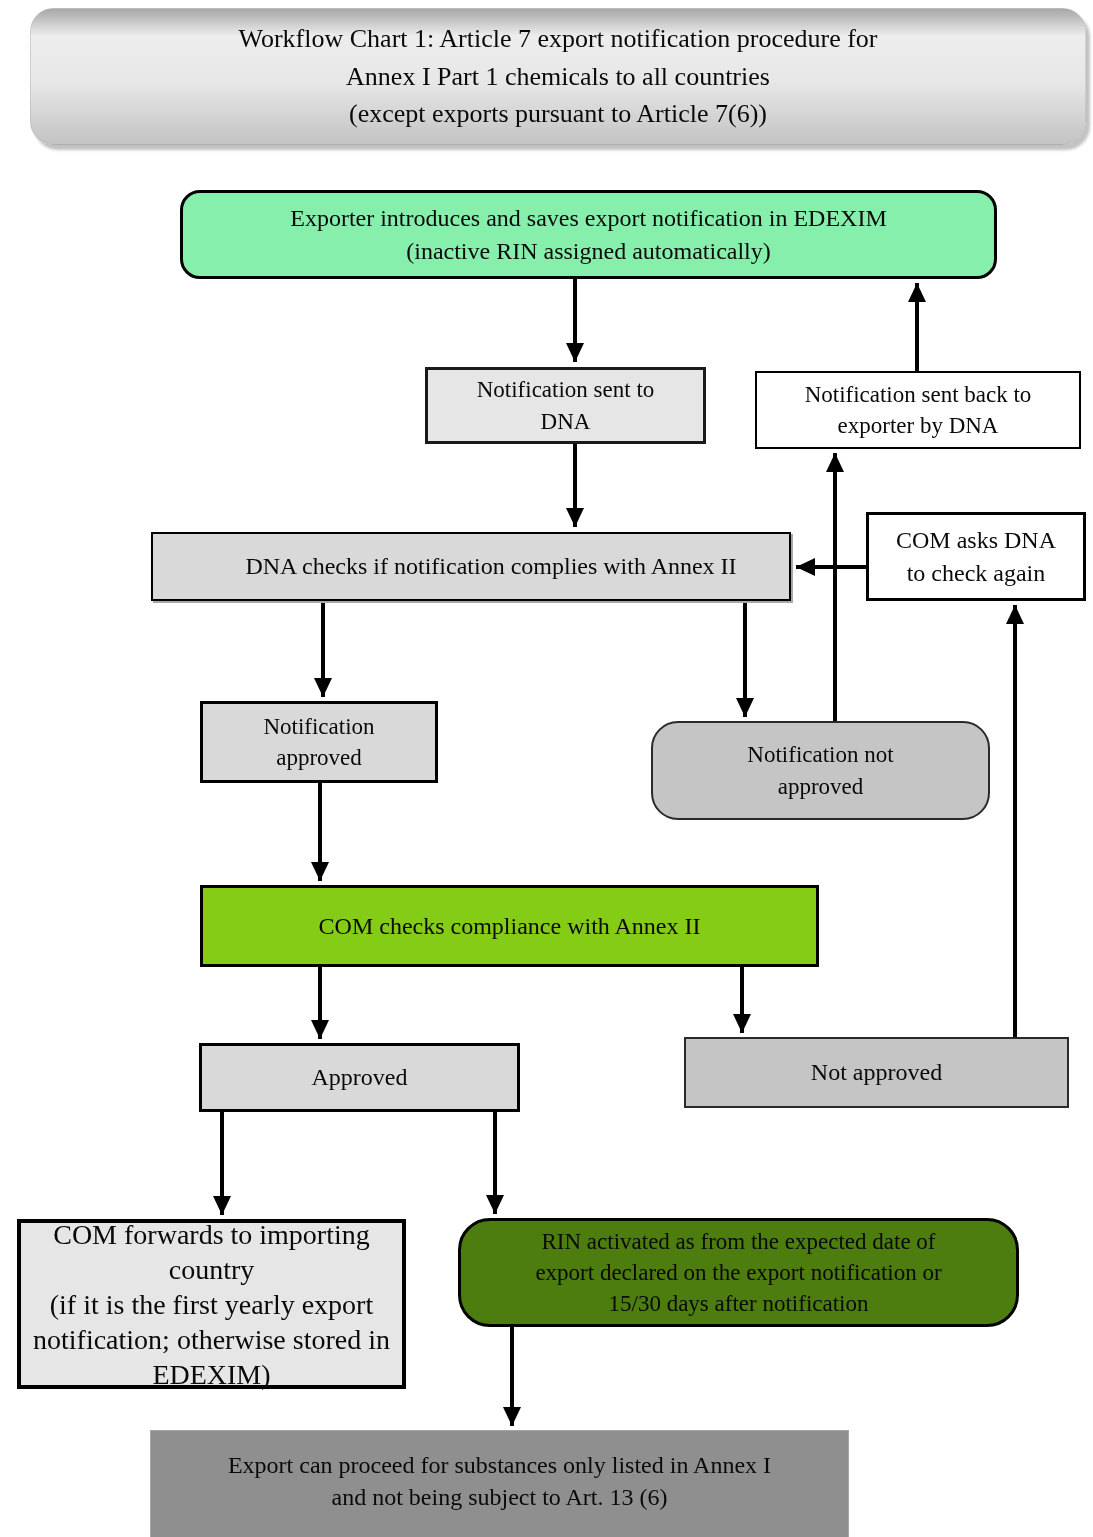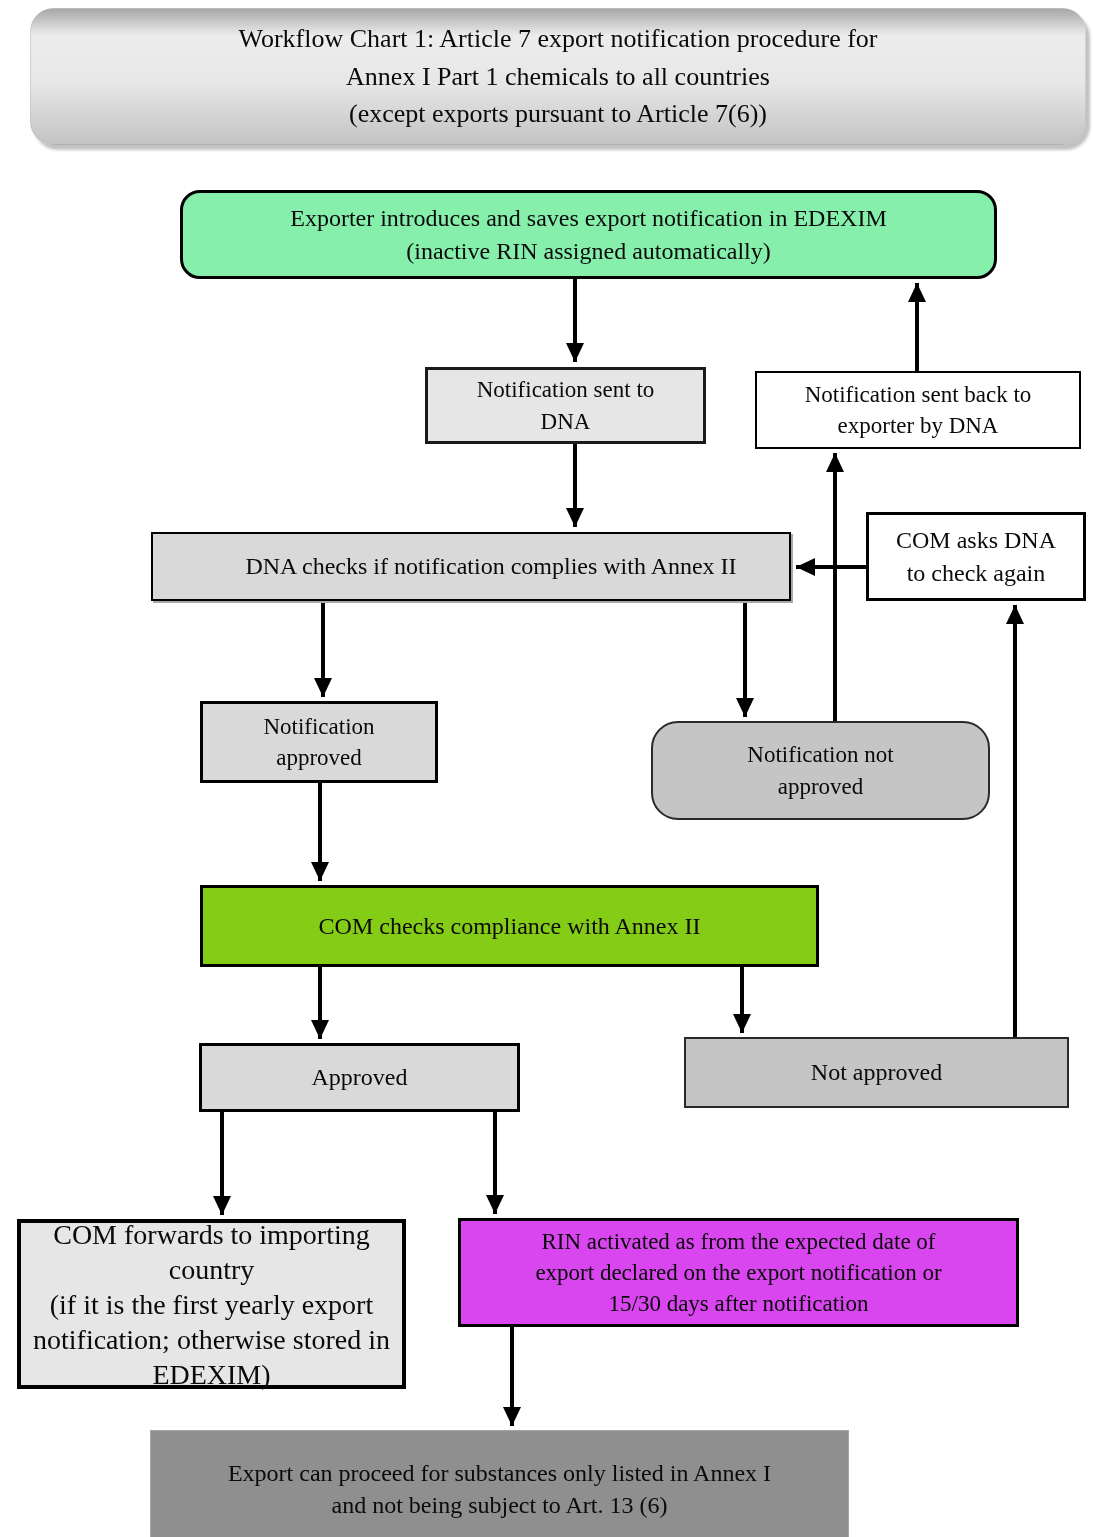--- a/index.html
+++ b/index.html
@@ -100,21 +100,21 @@
     left: 458px; top: 1218px; width: 561px; height: 109px;
     border: 3px solid #000;
     font-size: 23px;
   }
   .n-export-proceed {
     left: 150px; top: 1430px; width: 699px; height: 107px;
     border: 1px solid #a5a5a5;
     border-bottom: none;
     font-size: 24px;
     align-items: flex-start;
-    padding-top: 26px;
+    padding-top: 18px;
   }
 </style>
 </head>
 <body>
 
 <div class="canvas">
 
   <svg class="arrows" viewBox="0 0 1093 1537" xmlns="http://www.w3.org/2000/svg">
     <defs>
       <marker id="ah" markerUnits="userSpaceOnUse" markerWidth="22" markerHeight="20" refX="19" refY="9" orient="auto">
@@ -166,20 +166,20 @@
   <div class="node n-approved" style="background-color: rgb(217, 217, 217);">Approved</div>
 
   <div class="node n-not-approved" style="background-color: rgb(197, 197, 197);">Not approved</div>
 
   <div class="node n-com-forwards" style="background-color: rgb(230, 230, 230);">COM forwards to importing
 country
 (if it is the first yearly export
 notification; otherwise stored in
 EDEXIM)</div>
 
-  <div class="node n-rin-activated" style="background-color: #d946ef;">RIN activated as from the expected date of
+  <div class="node n-rin-activated" style="background-color: #4d7c0f; border-radius: 32px;">RIN activated as from the expected date of
 export declared on the export notification or
 15/30 days after notification</div>
 
   <div class="node n-export-proceed" style="background-color: rgb(143, 143, 143);">Export can proceed for substances only listed in Annex I
 and not being subject to Art. 13 (6)</div>
 
 </div>
 
 </body></html>

